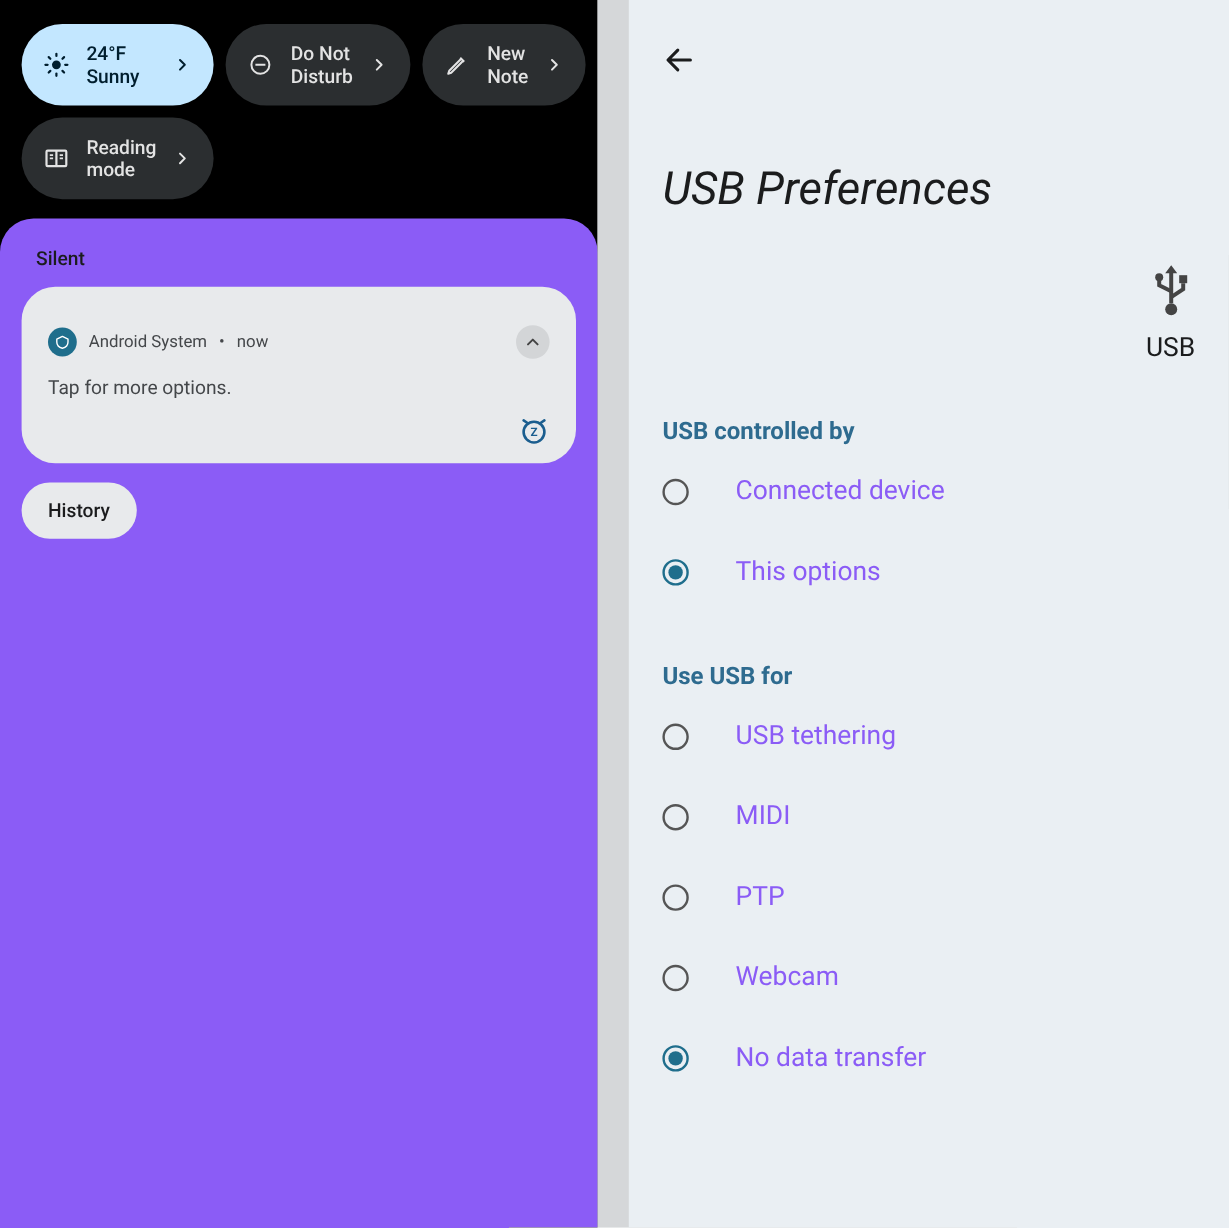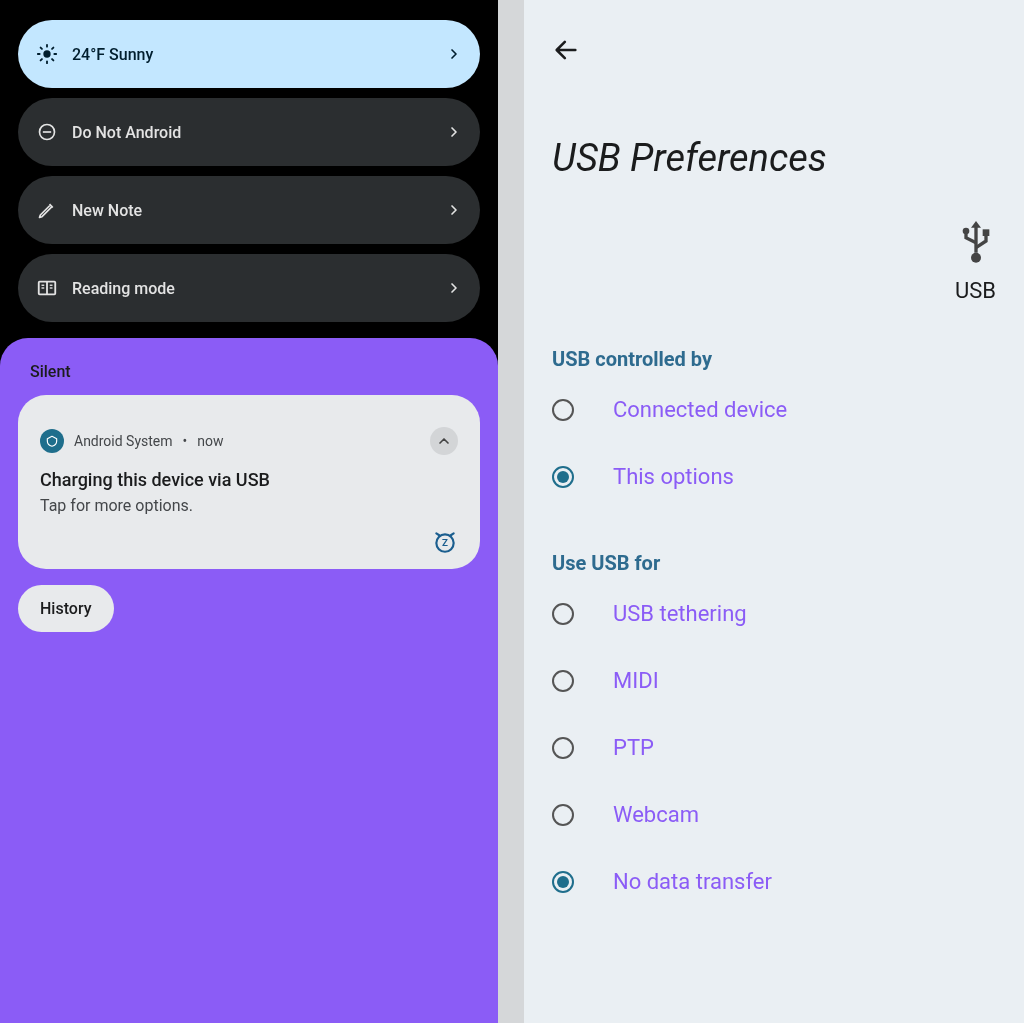--- a/index.html
+++ b/index.html
@@ -1,20 +1,20 @@
 <!DOCTYPE html>
 <html><head>
 <meta charset="utf-8">
 <style>
 * { margin: 0; padding: 0; box-sizing: border-box; font-family: 'Roboto', 'Segoe UI', Arial, sans-serif; }
 body { width: 1024px; height: 1023px; display: flex; background: #fff; overflow: hidden; }
 
 
 .left-panel { width: 498px; height: 100%; background: #000; display: flex; flex-direction: column; }
-.qs-tiles { padding: 20px 18px 16px 18px; display: grid; grid-template-columns: 1fr; gap: 10px; }
+.qs-tiles { padding: 20px 18px 16px 18px; display: grid; grid-template-columns: 1fr 1fr 1fr; gap: 10px; }
 .qs-tile { height: 68px; border-radius: 34px; display: flex; align-items: center; padding: 0 18px; gap: 14px; cursor: pointer; }
 .qs-tile.active { background: #c3e7ff; color: #001e2e; }
 .qs-tile.inactive { background: #2b2e30; color: #e3e3e3; }
 .qs-tile .icon-slot { width: 22px; height: 22px; display: flex; align-items: center; justify-content: center; flex-shrink: 0; }
 .qs-tile .label { flex: 1; font-size: 16px; font-weight: 500; }
 .qs-tile .chev { width: 16px; height: 16px; display: flex; align-items: center; justify-content: center; flex-shrink: 0; }
 
 .shade-body { flex: 1; background: #8b5cf6; border-radius: 28px 28px 0 0; padding: 24px 18px; display: flex; flex-direction: column; }
 .shade-section-label { font-size: 16px; font-weight: 500; color: #1b1c1d; margin: 0 0 14px 12px; }
 .notif-card { background: #e8eaec; border-radius: 28px; padding: 32px 22px 14px 22px; cursor: pointer; }
@@ -78,21 +78,21 @@
         </span>
     </div>
 
     <div class="qs-tile inactive">
       <span class="icon-slot">
         <svg viewBox="0 0 24 24" width="20" height="20">
             <circle cx="12" cy="12" r="9" fill="none" stroke="currentColor" stroke-width="2"></circle>
             <line x1="7" y1="12" x2="17" y2="12" stroke="currentColor" stroke-width="2"></line>
           </svg>
       </span>
-      <span class="label">Do Not Android</span>
+      <span class="label">Do Not Disturb</span>
       <span class="chev">
           <svg viewBox="0 0 24 24" width="16" height="16">
             <path d="M9 6l6 6-6 6" fill="none" stroke="currentColor" stroke-width="2.5" stroke-linecap="round" stroke-linejoin="round"></path>
           </svg>
         </span>
     </div>
 
     <div class="qs-tile inactive">
       <span class="icon-slot">
         <svg viewBox="0 0 24 24" width="20" height="20">
@@ -140,21 +140,20 @@
         </span>
         <span class="notif-app">Android System</span>
         <span class="notif-dot">•</span>
         <span class="notif-when">now</span>
         <span class="notif-collapse">
           <svg viewBox="0 0 24 24" width="16" height="16">
               <path d="M6 15l6-6 6 6" fill="none" stroke="#444" stroke-width="2.5" stroke-linecap="round" stroke-linejoin="round"></path>
             </svg>
         </span>
       </div>
-      <div class="notif-title">Charging this device via USB</div>
       <div class="notif-text">Tap for more options.</div>
       <div class="notif-action">
         <span class="notif-action-icon">
           <svg viewBox="0 0 24 24" width="26" height="26">
               <circle cx="12" cy="13" r="8" fill="none" stroke="currentColor" stroke-width="2"></circle>
               <path d="M4 4l3 2 M20 4l-3 2" fill="none" stroke="currentColor" stroke-width="2" stroke-linecap="round"></path>
               <text x="12" y="16" font-size="9" text-anchor="middle" fill="currentColor" font-weight="bold">Z</text>
             </svg>
         </span>
       </div>

